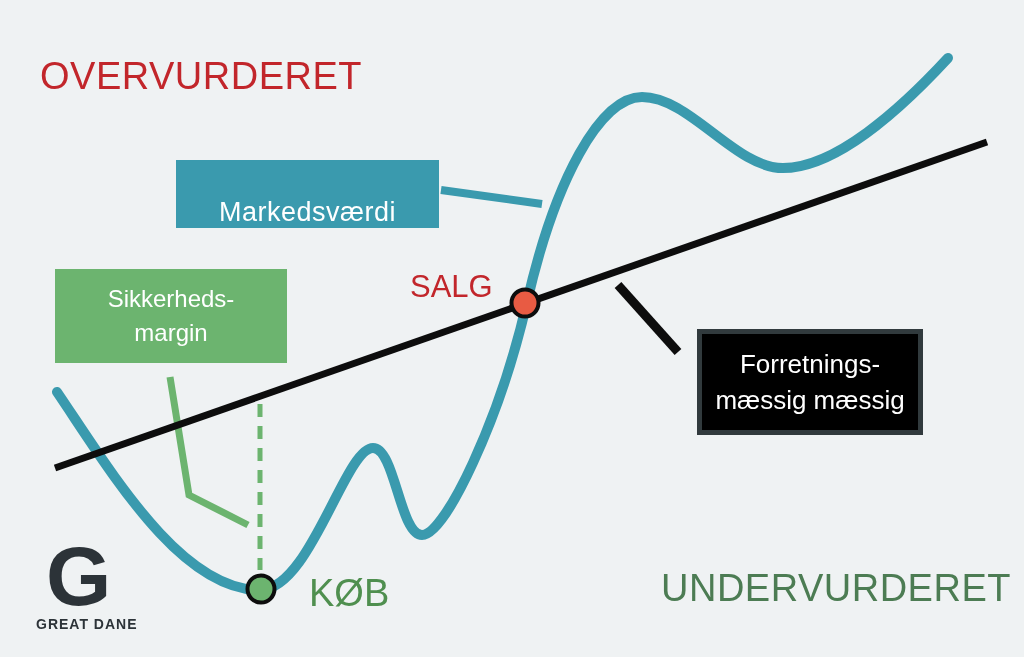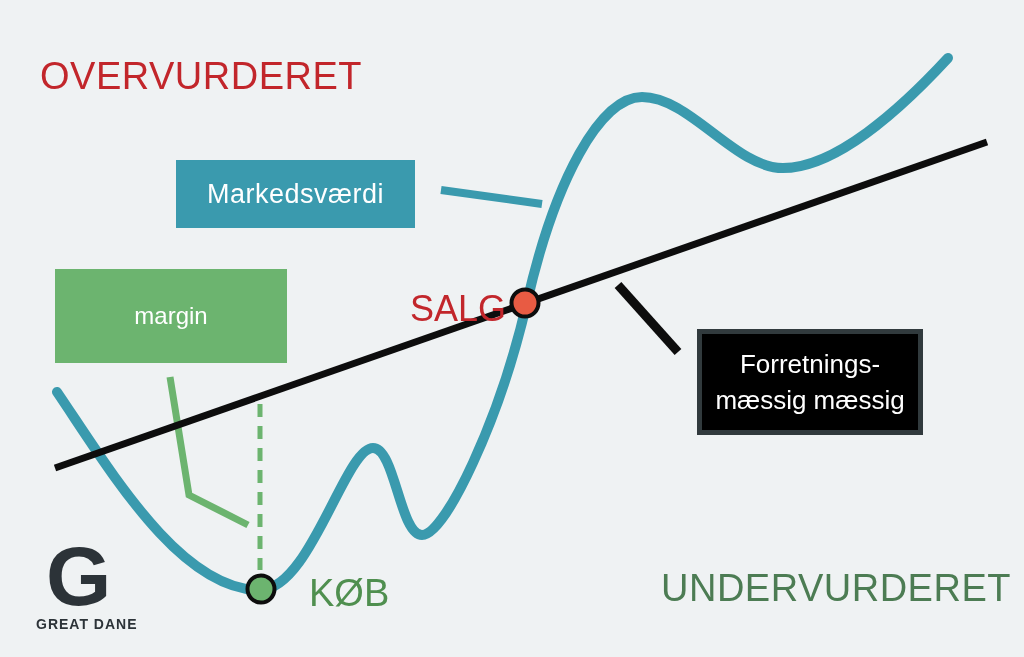--- a/index.html
+++ b/index.html
@@ -19,27 +19,27 @@
   .bv-conn{stroke:var(--ink);stroke-width:9;}
   .sm-conn{fill:none;stroke:var(--green);stroke-width:7;}
   .dash{stroke:var(--green);stroke-width:5;stroke-dasharray:13 9;}
   .dot-sell{fill:var(--sell-dot-red);stroke:var(--ink);stroke-width:4;}
   .dot-buy{fill:var(--green);stroke:var(--ink);stroke-width:4;}
 
   
   .lbl{position:absolute;line-height:1;white-space:nowrap;}
   .overvalued{left:40px;top:57px;font-size:38px;color:var(--red);letter-spacing:.5px;}
   .undervalued{left:661px;top:569px;font-size:38px;color:var(--undervalued-green);letter-spacing:.5px;text-align:center;}
-  .sell{left:410px;top:271px;font-size:36px;color:var(--red);margin-top:20px;}
+  .sell{left:410px;top:271px;font-size:31px;color:var(--red);}
   .buy{left:289px;top:574px;font-size:38px;color:var(--buy-text-green);margin-left:20px;}
 
   
   .box{position:absolute;display:flex;flex-direction:column;align-items:center;justify-content:center;
        color:#fff;text-align:center;box-sizing:border-box;}
-  .box-market{left:176px;top:160px;width:239px;height:68px;background:var(--teal);font-size:27px;letter-spacing:.5px;}
+  .box-market{left:176px;top:160px;width:263px;height:68px;background:var(--teal);font-size:27px;letter-spacing:.5px;justify-content:flex-end;}
   .box-safety{left:55px;top:269px;width:232px;height:94px;background:var(--green);font-size:24px;line-height:34px;}
   .box-business{left:697px;top:329px;width:226px;height:106px;background:var(--box-fill);
                 border:5px solid var(--box-border-gray);font-size:26px;line-height:36px;}
 
   
   .logo-g{position:absolute;left:46px;top:534px;font-size:84px;font-weight:800;line-height:1;color:var(--logo-ink);}
   .logo-word{position:absolute;left:36px;top:616px;font-size:14px;font-weight:700;letter-spacing:1px;color:var(--logo-ink);white-space:nowrap;}
 </style>
 </head>
 <body>
@@ -67,20 +67,21 @@
   <div class="lbl overvalued">OVERVURDERET</div>
   <div class="lbl undervalued">UNDERVURDERET</div>
   <div class="lbl sell">SALG</div>
   <div class="lbl buy">KØB</div>
 
   <div class="box box-market">
     <span>Markedsværdi</span>
   </div>
 
   <div class="box box-safety">
+    <span>Sikkerheds-</span>
     <span>margin</span>
   </div>
 
   <div class="box box-business">
     <span>Forretnings-</span>
     <span>mæssig mæssig</span>
   </div>
 
   <div class="logo-g">G</div>
   <div class="logo-word">GREAT DANE</div>

